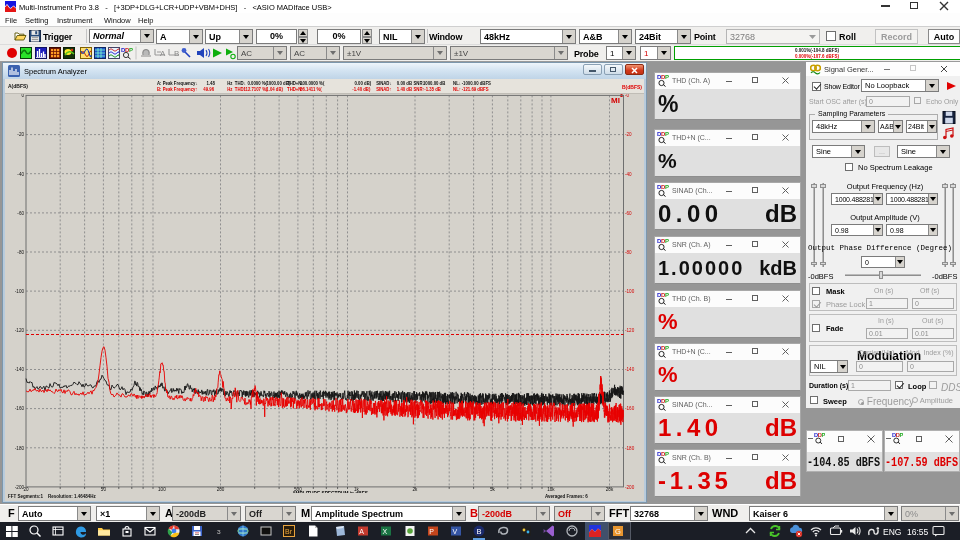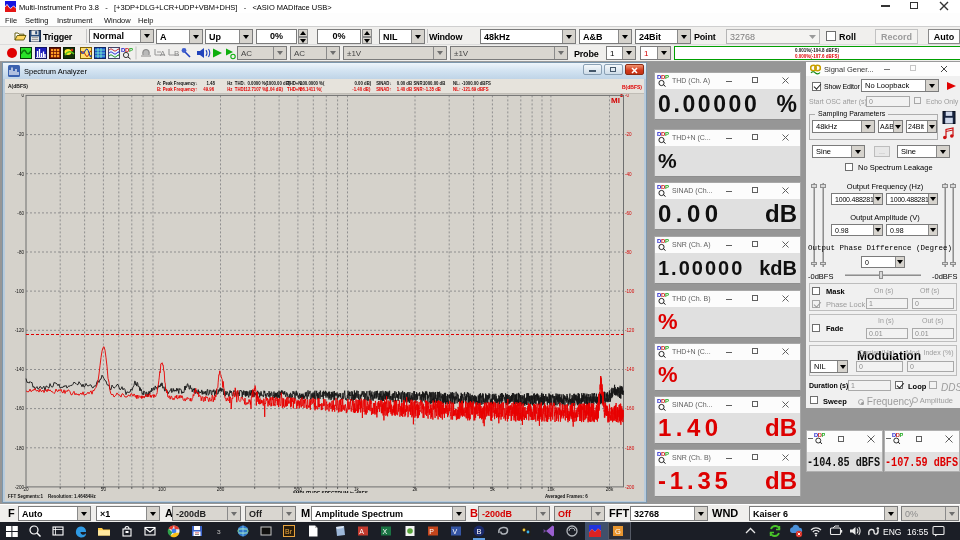--- a/index.html
+++ b/index.html
@@ -52,21 +52,21 @@
 <svg class="abs" style="left:29px;top:30px" width="12" height="12" viewBox="0 0 12 12">
     <rect x="0.5" y="0.5" width="11" height="11" fill="#274a7a" stroke="#1a2c4a"></rect>
     <rect x="2.5" y="0.5" width="7" height="4.4" fill="#e8e8e8"></rect>
     <rect x="6.2" y="1.2" width="2" height="3" fill="#274a7a"></rect>
     <rect x="2" y="6.4" width="8" height="5.1" fill="#e8e8e8"></rect>
     <rect x="2.8" y="7.3" width="6.4" height="0.8" fill="#888"></rect>
     <rect x="2.8" y="9" width="6.4" height="0.8" fill="#888"></rect>
   </svg>
 <div class="abs b" style="left:43px;top:32px;font-size:9px;letter-spacing:-0.2px;">Trigger</div>
 <div class="abs" style="left:86px;top:29px;width:1px;height:14px;background:#c4c4c4;"></div>
-<div class="cb " style="left:89px;top:29px;width:65px;height:14px;">
+<div class="cb " style="left:89px;top:29px;width:65px;height:14px;font-style:italic;">
     <span class="t" style=""><span class="b">Normal</span></span>
     <span class="a"></span>
   </div>
 <div class="cb " style="left:156px;top:29px;width:47px;height:15px;">
     <span class="t" style=""><span class="b">A</span></span>
     <span class="a"></span>
   </div>
 <div class="cb " style="left:205px;top:29px;width:48px;height:15px;">
     <span class="t" style=""><span class="b">Up</span></span>
     <span class="a"></span>
@@ -370,21 +370,20 @@
     <circle cx="4.5" cy="9" r="2.6" fill="none" stroke="#111" stroke-width="0.9"></circle>
     <path d="M6.5 10.8 L8.5 12.5" stroke="#111" stroke-width="1"></path>
   </svg>
 <div class="abs" style="left:672px;top:77px;font-size:7px;color:#5f5f5f;white-space:nowrap;">THD (Ch. A)</div>
 <div class="abs" style="left:726px;top:81px;width:6px;height:1px;background:#5f5f5f;"></div>
 <div class="abs" style="left:752px;top:77px;width:6px;height:6px;border:1px solid #5f5f5f;"></div>
 <svg class="abs" style="left:782px;top:77px" width="7" height="7">
     <path d="M0.5 0.5 L6.5 6.5 M6.5 0.5 L0.5 6.5" stroke="#5f5f5f" stroke-width="1"></path>
   </svg>
 <div class="abs" style="left:655px;top:89px;width:145px;height:30px;background:#e0e0e0;display:flex;align-items:center;justify-content:space-between;padding:0 3px;font-family:'Liberation Mono',monospace;font-weight:bold;font-size:23px;letter-spacing:2.6px;color:#101010;">
-    <span>0.00000</span>
     <span style="letter-spacing:0;">%</span>
   </div>
 <div class="abs" style="left:654px;top:129px;width:147px;height:48px;background:#fcfcfc;border:1px solid #a8a8a8;border-bottom-color:#8e8e8e;"></div>
 <svg class="abs" style="left:657px;top:131px" width="12.0" height="13.0" viewBox="0 0 12 13">
     <text x="0" y="5" font-size="6" font-weight="bold" fill="#2222cc" font-family="Liberation Sans">D</text>
     <text x="4" y="5" font-size="6" font-weight="bold" fill="#cc2222" font-family="Liberation Sans">D</text>
     <text x="8" y="5" font-size="6" font-weight="bold" fill="#22aa22" font-family="Liberation Sans">P</text>
     <circle cx="4.5" cy="9" r="2.6" fill="none" stroke="#111" stroke-width="0.9"></circle>
     <path d="M6.5 10.8 L8.5 12.5" stroke="#111" stroke-width="1"></path>
   </svg>

